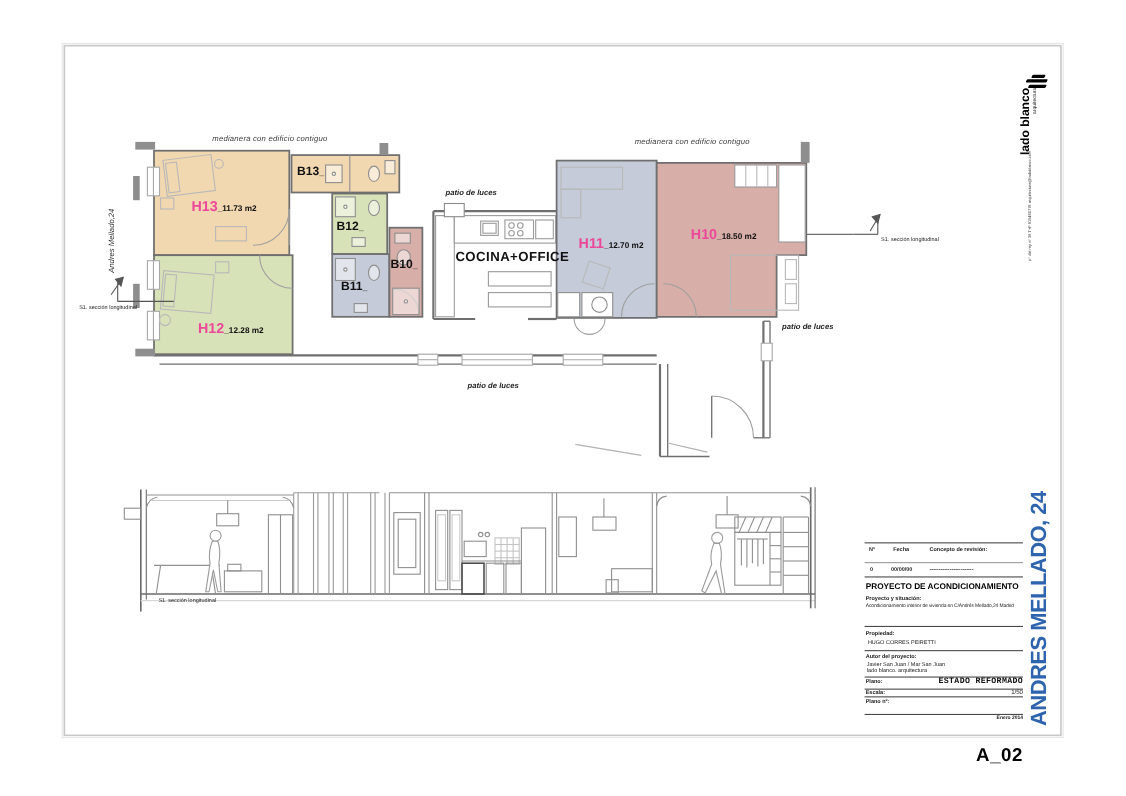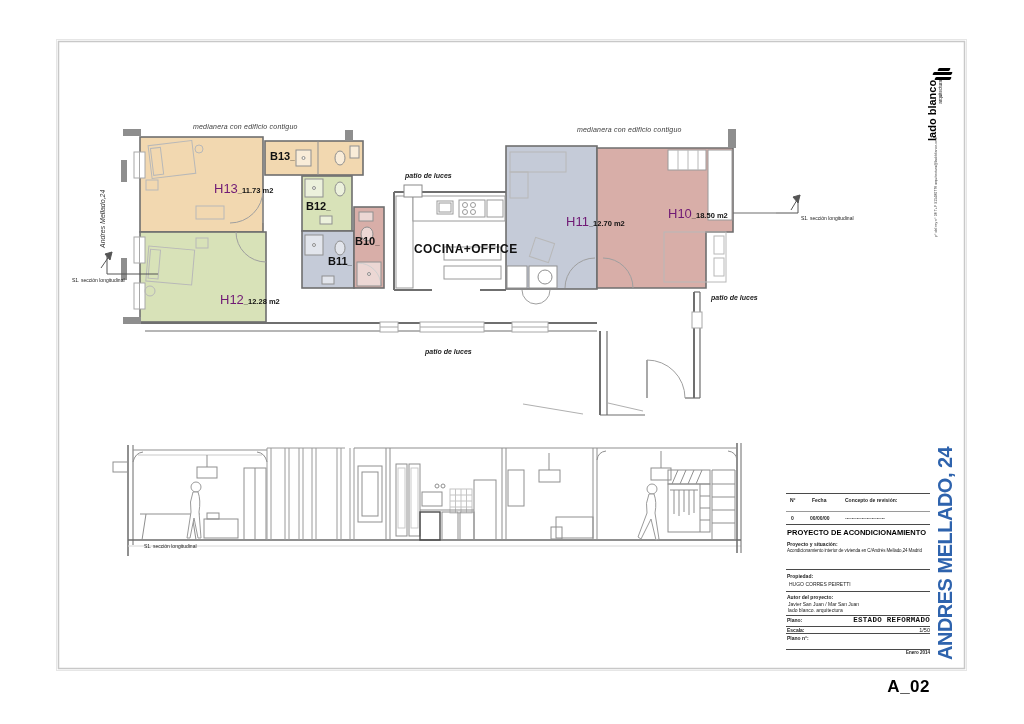--- a/index.html
+++ b/index.html
@@ -1,21 +1,21 @@
 <!DOCTYPE html>
 <html><head>
 <meta charset="utf-8">
 <style>
   html,body{margin:0;padding:0;background:#ffffff;}
   .canvas{position:relative;width:1024px;height:724px;background:#ffffff;overflow:hidden;
           font-family:"Liberation Sans", sans-serif;color:#222;}
   svg{position:absolute;left:0;top:0;}
   .lbl{position:absolute;white-space:nowrap;}
   
-  .room-label .rname{font-weight:normal;font-size:13px;color:#701a75;letter-spacing:0;margin-left:40px;}
+  .room-label .rname{font-weight:bold;font-size:13px;color:#ec4899;letter-spacing:0;}
   .room-label .rarea{font-weight:bold;font-size:7.5px;color:#111;}
   .b-label .rname{font-weight:bold;font-size:11px;color:#111;}
   .b-label .rarea{font-weight:bold;font-size:8px;color:#111;}
   .kitchen-label{font-weight:bold;font-size:12px;letter-spacing:.4px;color:#111;}
   .patio{font-size:7px;font-weight:bold;font-style:italic;color:#222;}
   .medianera{font-size:7px;font-style:italic;color:#3c3c3c;letter-spacing:.2px;}
   .vtext{transform:rotate(-90deg);transform-origin:0 0;}
   .street{font-size:7px;font-style:italic;color:#333;}
   .sm{font-size:10px;transform:scale(.5);transform-origin:0 0;white-space:nowrap;}
   .sm45{font-size:9px;transform:scale(.5);transform-origin:0 0;white-space:nowrap;}
@@ -336,24 +336,24 @@
   <div class="lbl sm" style="left:72px;top:277px;">S1. sección longitudinal</div>
   <div class="lbl sm" style="left:801px;top:215px;">S1. sección longitudinal</div>
 
   <div class="lbl room-label" style="left:174px;top:179px;"><span class="rname">H13</span><span class="rarea">_11.73 m2</span></div>
   <div class="lbl room-label" style="left:180px;top:290px;"><span class="rname">H12</span><span class="rarea">_12.28 m2</span></div>
   <div class="lbl room-label" style="left:526px;top:212px;"><span class="rname">H11</span><span class="rarea">_12.70 m2</span></div>
   <div class="lbl room-label" style="left:628px;top:204px;"><span class="rname">H10</span><span class="rarea">_18.50 m2</span></div>
 
   <div class="lbl b-label" style="left:270px;top:146px;"><span class="rname">B13</span><span class="rarea">_</span></div>
   <div class="lbl b-label" style="left:306px;top:196px;"><span class="rname">B12</span><span class="rarea">_</span></div>
-  <div class="lbl b-label" style="left:310px;top:251px;margin-left:18px;"><span class="rname">B11</span><span class="rarea">_</span></div>
+  <div class="lbl b-label" style="left:310px;top:251px;"><span class="rname">B11</span><span class="rarea">_</span></div>
   <div class="lbl b-label" style="left:355px;top:231px;"><span class="rname">B10</span><span class="rarea">_</span></div>
 
-  <div class="lbl kitchen-label" style="left:414px;top:242px;">COCINA+OFFICE</div>
+  <div class="lbl kitchen-label" style="left:414px;top:226px;">COCINA+OFFICE</div>
 
   <div class="lbl sm" style="left:144px;top:543px;">S1. sección longitudinal</div>
 
   <div class="glyph" style="left:933px;top:66px;">
       <i class="s1"></i>
       <i class="s2"></i>
       <i class="s3"></i>
     </div>
   <div class="lbl vtext" style="left:927px;top:141px;">
     <div class="logo-name">lado blanco</div>

